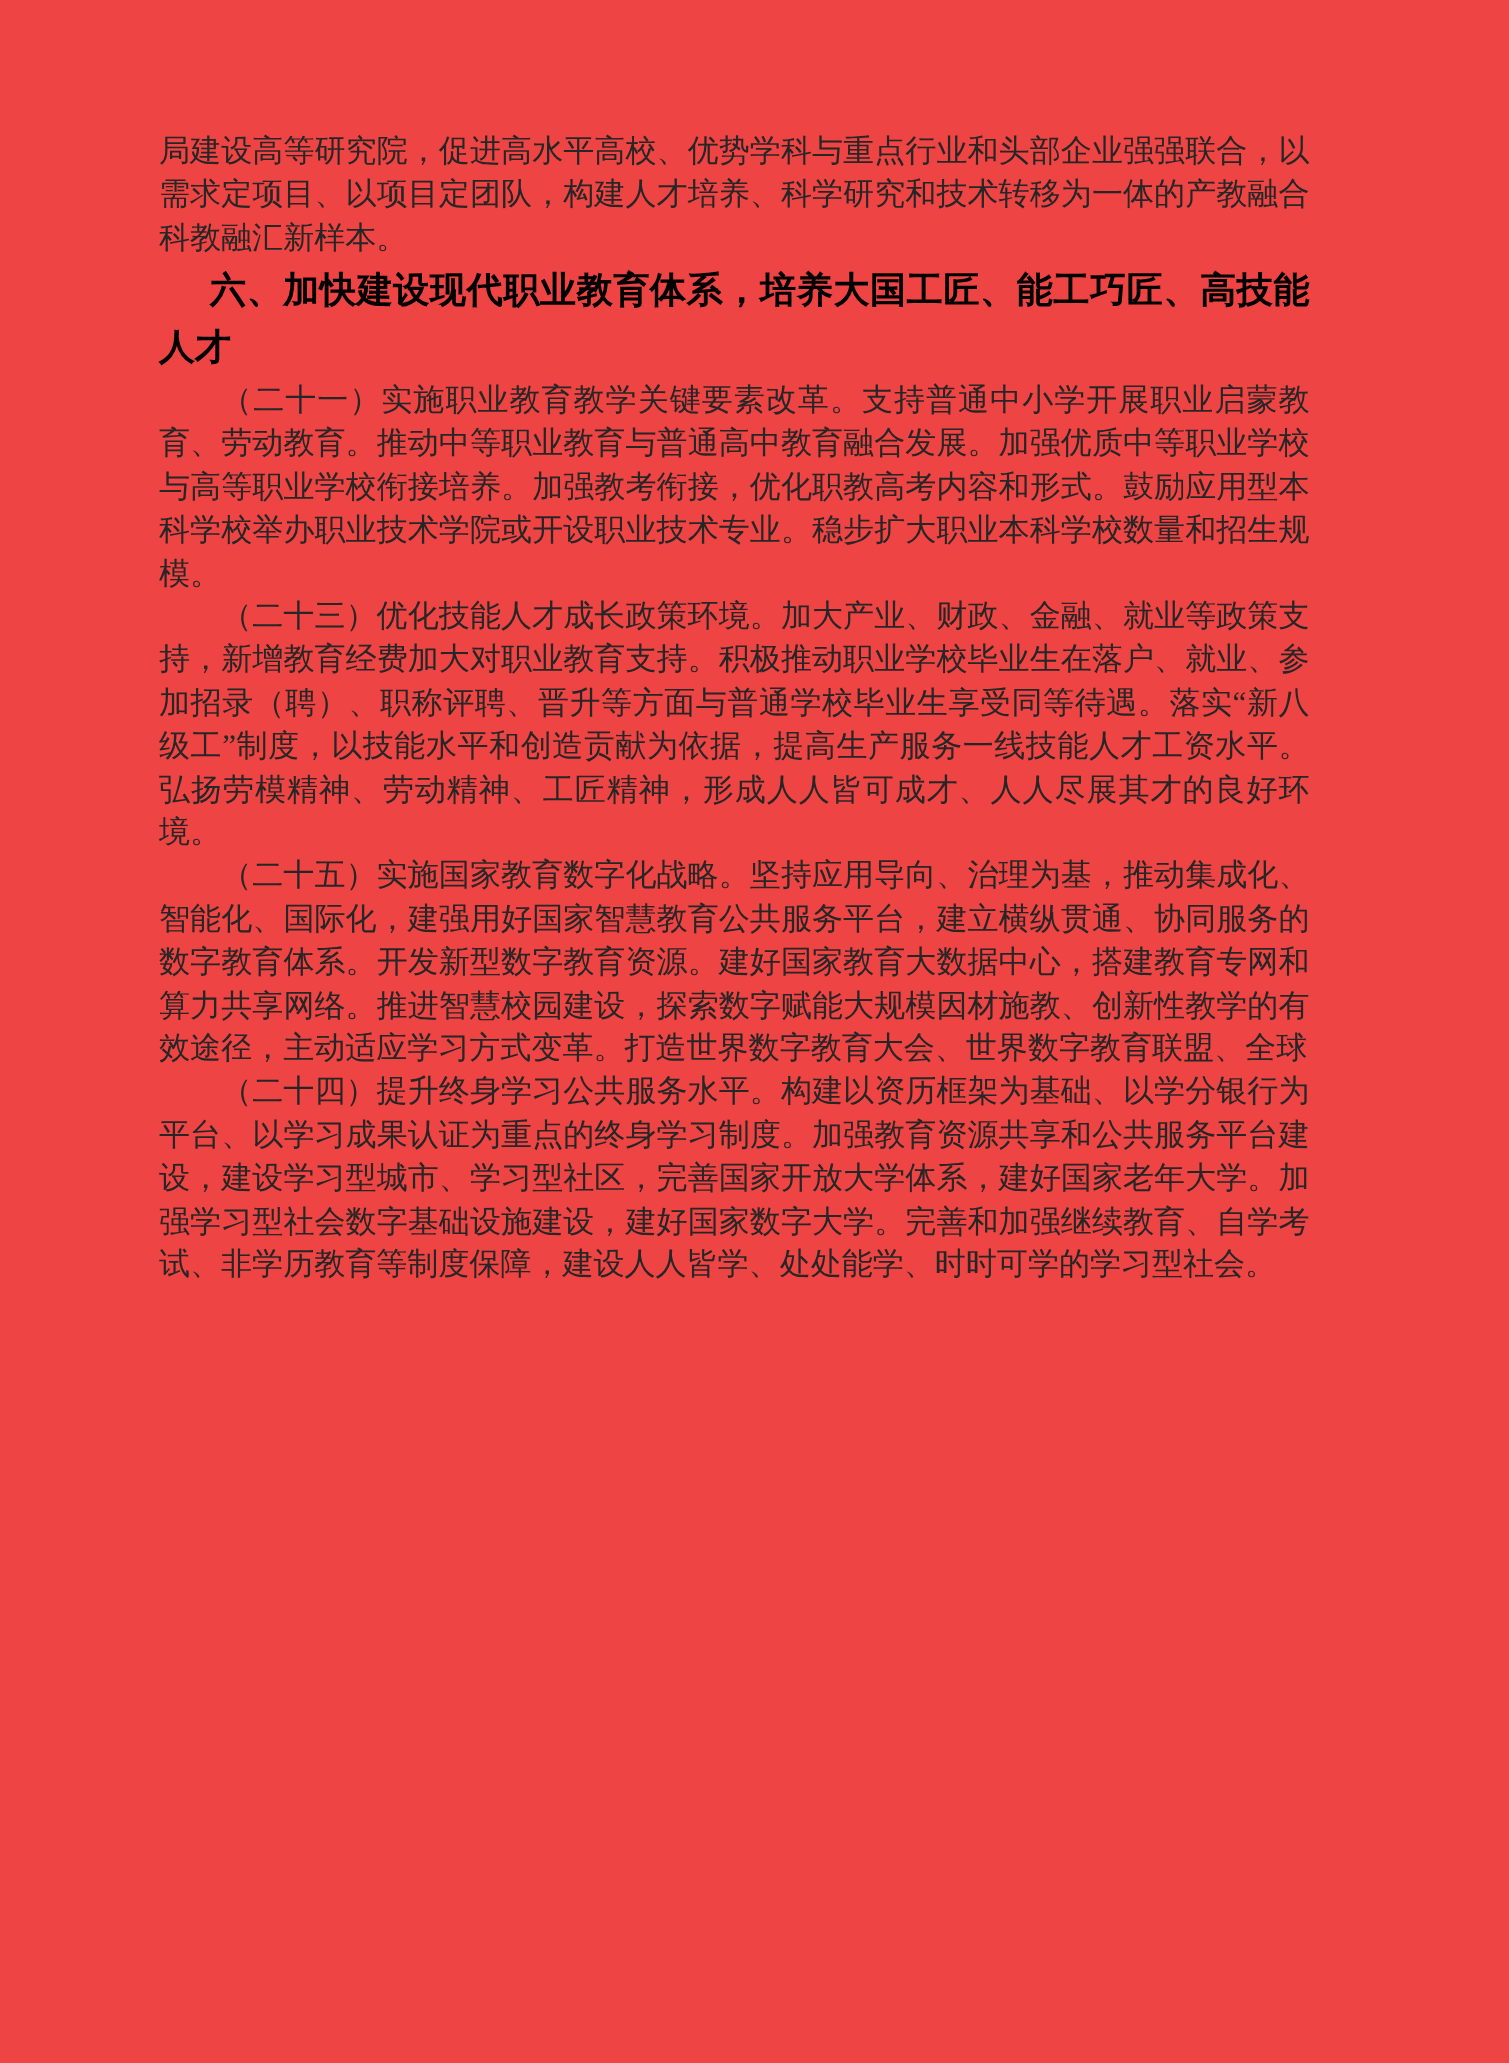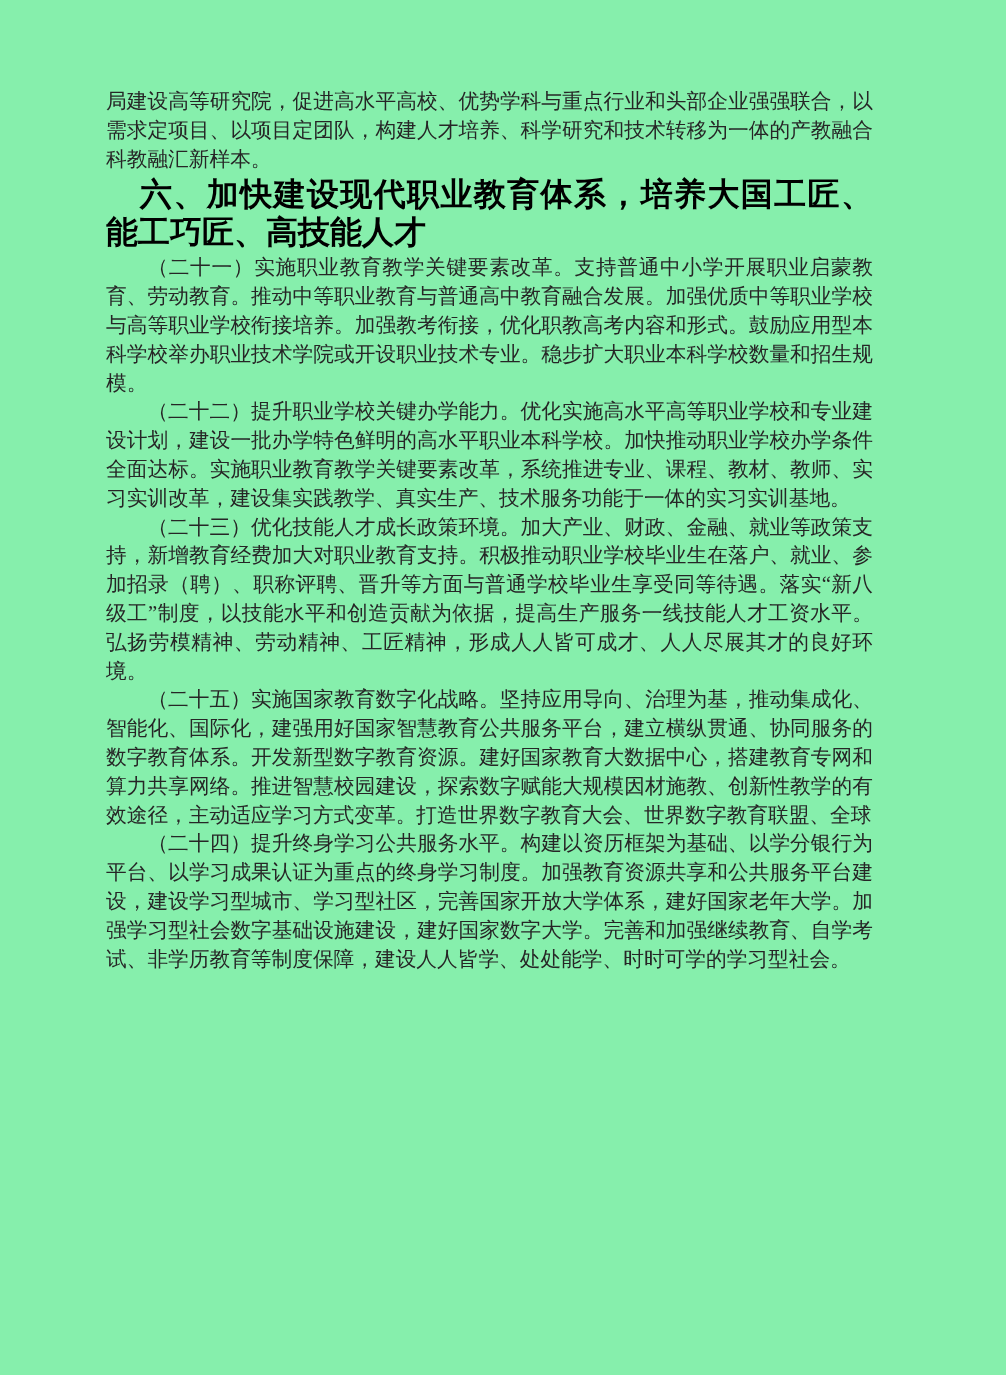--- a/index.html
+++ b/index.html
@@ -4,21 +4,21 @@
 <style>
   html, body {
     margin: 0;
     padding: 0;
     background: #ffffff;
   }
   .page {
     position: relative;
     width: 1006px;
     height: 1375px;
-    background: #86efac;
+    background: #ef4444;
     overflow: hidden;
   }
   .content {
     position: absolute;
     left: 106px;
     top: 87px;
     width: 767px;
   }
   .para {
     font-family: "Liberation Serif", serif;
@@ -30,21 +30,21 @@
     line-break: strict;
     word-break: normal;
     margin: 0;
   }
   .para.indent {
     text-indent: 2em;
   }
   .heading {
     font-family: "Liberation Sans", sans-serif;
     font-weight: bold;
-    font-size: 32px;
+    font-size: 24px;
     line-height: 38px;
     color: #000000;
     text-align: justify;
     text-justify: inter-ideograph;
     line-break: strict;
     text-indent: 34px;
     margin: 2px 0;
   }
 </style>
 </head>
@@ -53,21 +53,20 @@
 <div class="page">
   <div class="content">
 
     <p class="para">局建设高等研究院，促进高水平高校、优势学科与重点行业和头部企业强强联合，以需求定项目、以项目定团队，构建人才培养、科学研究和技术转移为一体的产教融合科教融汇新样本。</p>
 
     <h2 class="heading">六、加快建设现代职业教育体系，培养大国工匠、能工巧匠、高技能人才</h2>
 
 
     <p class="para indent">（二十一）实施职业教育教学关键要素改革。支持普通中小学开展职业启蒙教育、劳动教育。推动中等职业教育与普通高中教育融合发展。加强优质中等职业学校与高等职业学校衔接培养。加强教考衔接，优化职教高考内容和形式。鼓励应用型本科学校举办职业技术学院或开设职业技术专业。稳步扩大职业本科学校数量和招生规模。</p>
 
-    <p class="para indent">（二十二）提升职业学校关键办学能力。优化实施高水平高等职业学校和专业建设计划，建设一批办学特色鲜明的高水平职业本科学校。加快推动职业学校办学条件全面达标。实施职业教育教学关键要素改革，系统推进专业、课程、教材、教师、实习实训改革，建设集实践教学、真实生产、技术服务功能于一体的实习实训基地。</p>
 
     <p class="para indent">（二十三）优化技能人才成长政策环境。加大产业、财政、金融、就业等政策支持，新增教育经费加大对职业教育支持。积极推动职业学校毕业生在落户、就业、参加招录（聘）、职称评聘、晋升等方面与普通学校毕业生享受同等待遇。落实“新八级工”制度，以技能水平和创造贡献为依据，提高生产服务一线技能人才工资水平。弘扬劳模精神、劳动精神、工匠精神，形成人人皆可成才、人人尽展其才的良好环境。</p>
 
 
     <p class="para indent">（二十五）实施国家教育数字化战略。坚持应用导向、治理为基，推动集成化、智能化、国际化，建强用好国家智慧教育公共服务平台，建立横纵贯通、协同服务的数字教育体系。开发新型数字教育资源。建好国家教育大数据中心，搭建教育专网和算力共享网络。推进智慧校园建设，探索数字赋能大规模因材施教、创新性教学的有效途径，主动适应学习方式变革。打造世界数字教育大会、世界数字教育联盟、全球</p>
 
     <p class="para indent">（二十四）提升终身学习公共服务水平。构建以资历框架为基础、以学分银行为平台、以学习成果认证为重点的终身学习制度。加强教育资源共享和公共服务平台建设，建设学习型城市、学习型社区，完善国家开放大学体系，建好国家老年大学。加强学习型社会数字基础设施建设，建好国家数字大学。完善和加强继续教育、自学考试、非学历教育等制度保障，建设人人皆学、处处能学、时时可学的学习型社会。</p>
 
   </div>
 </div>

